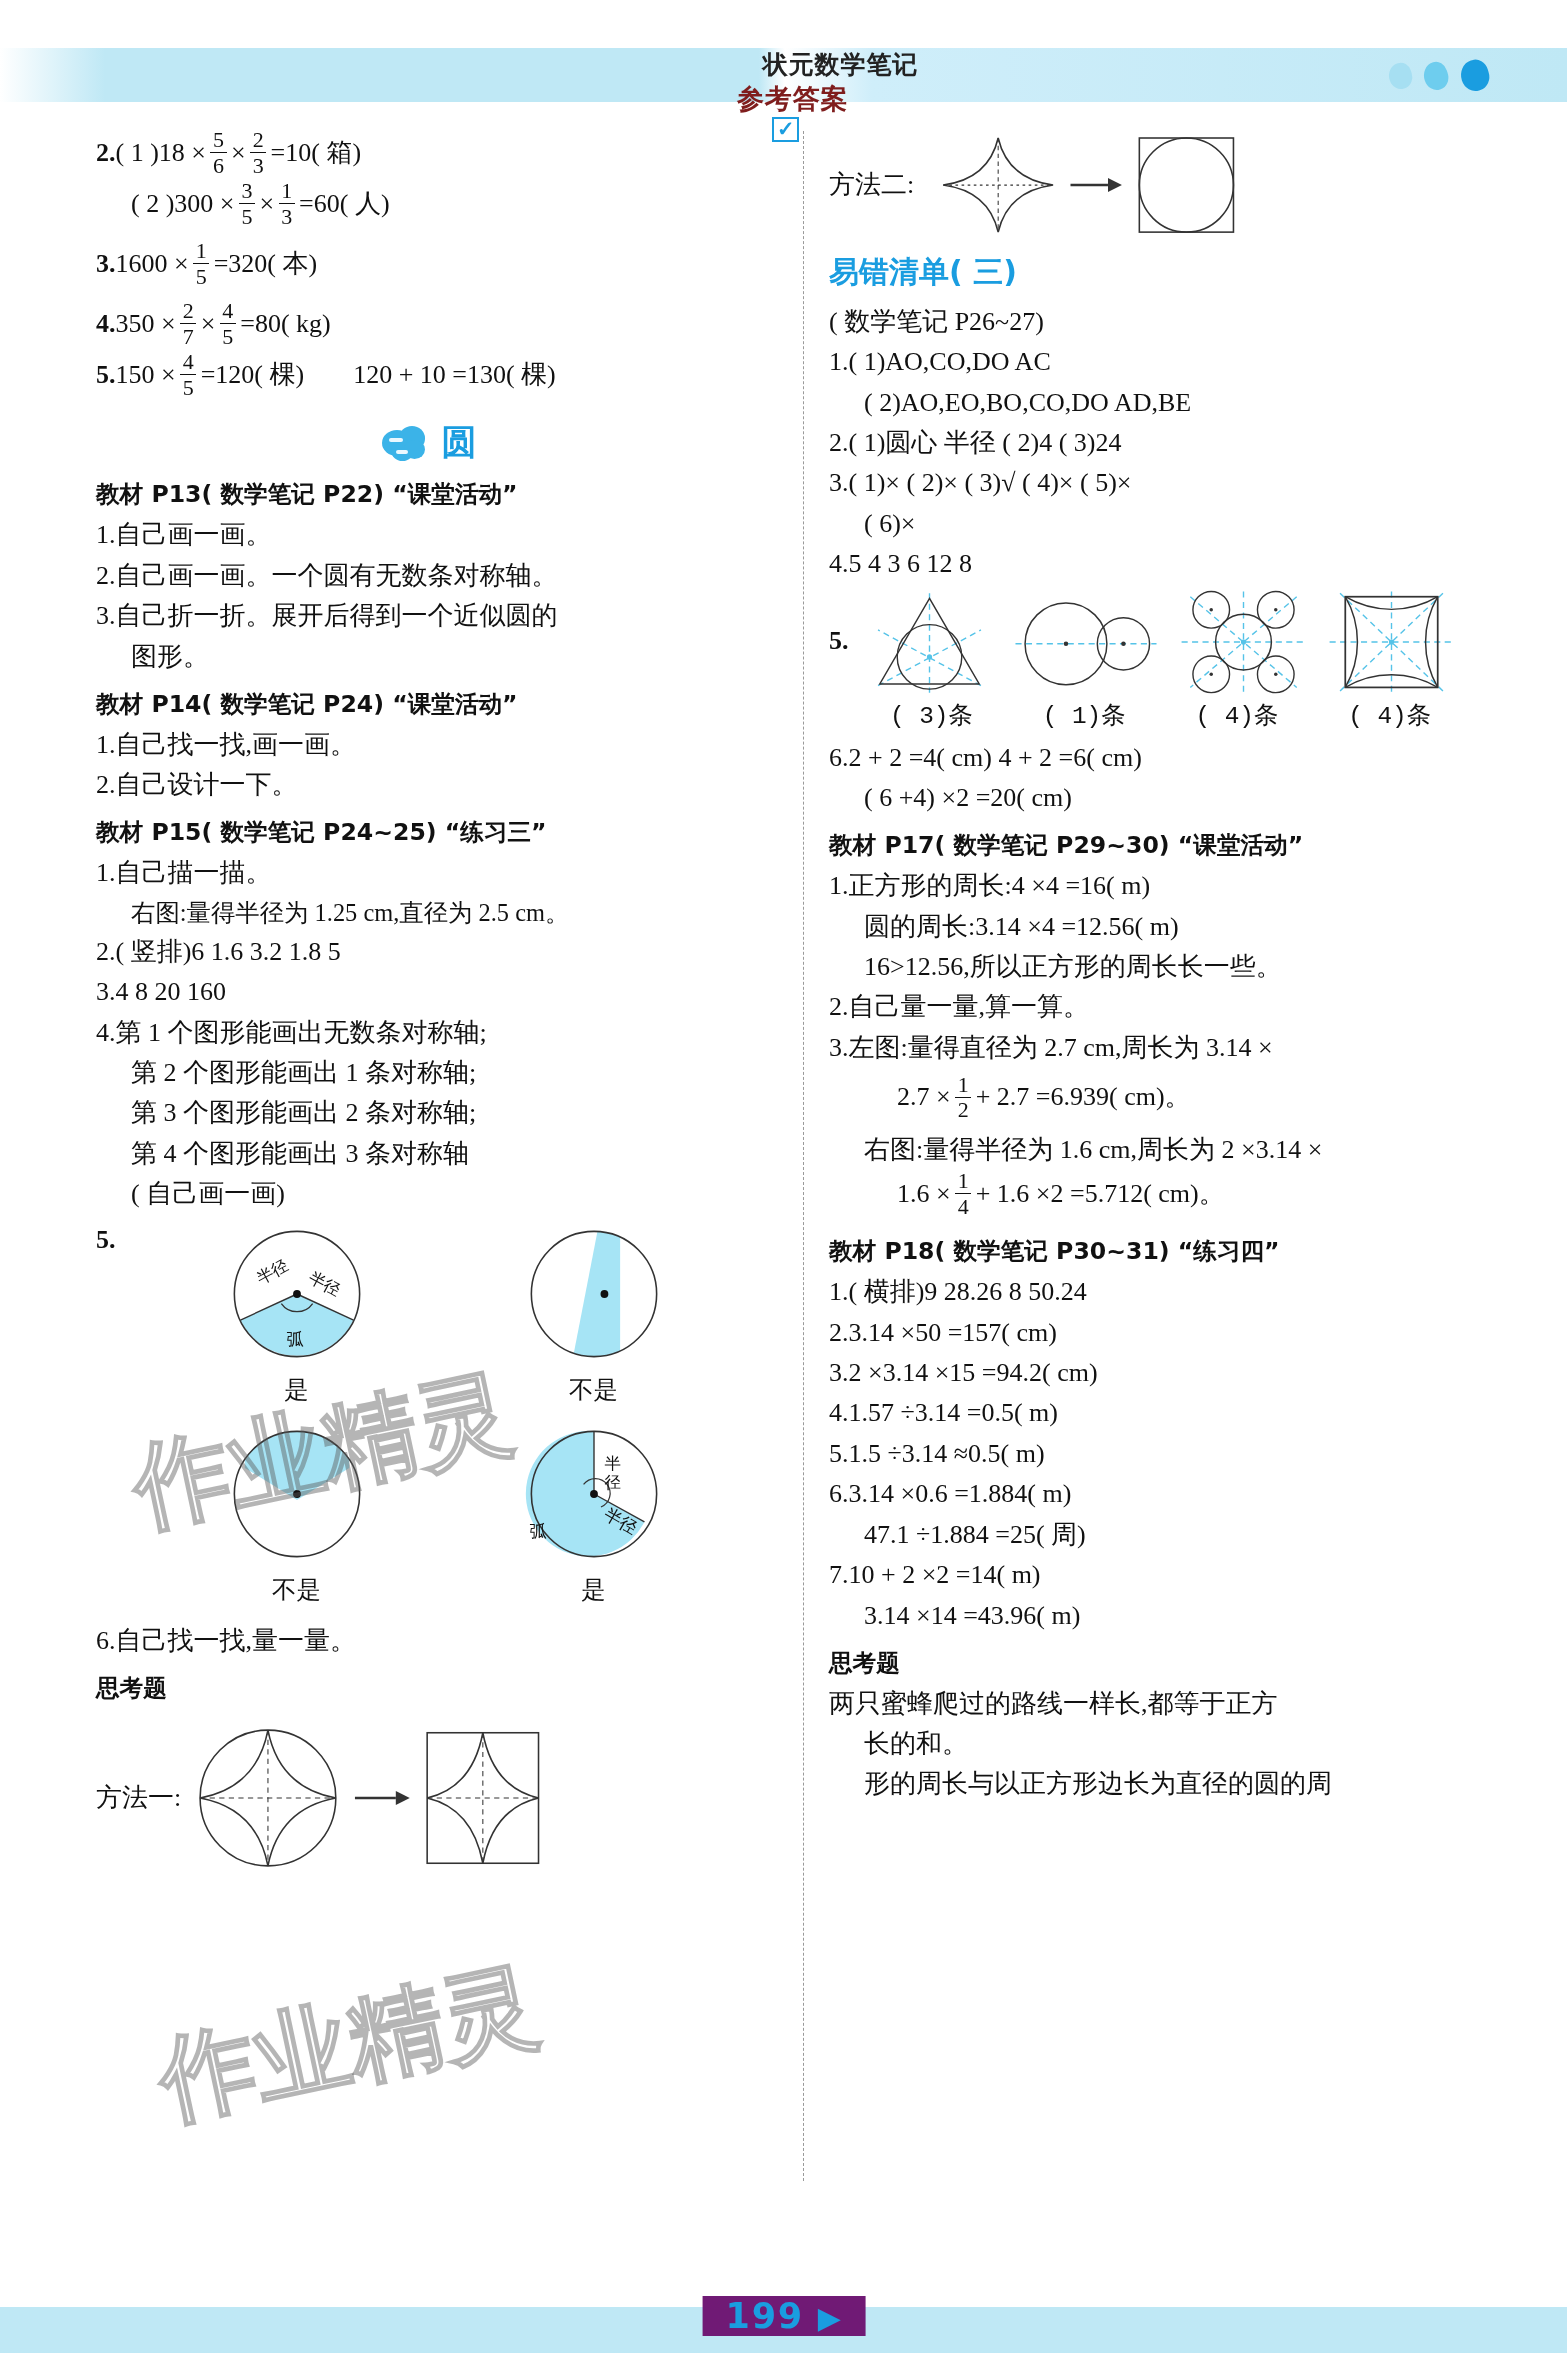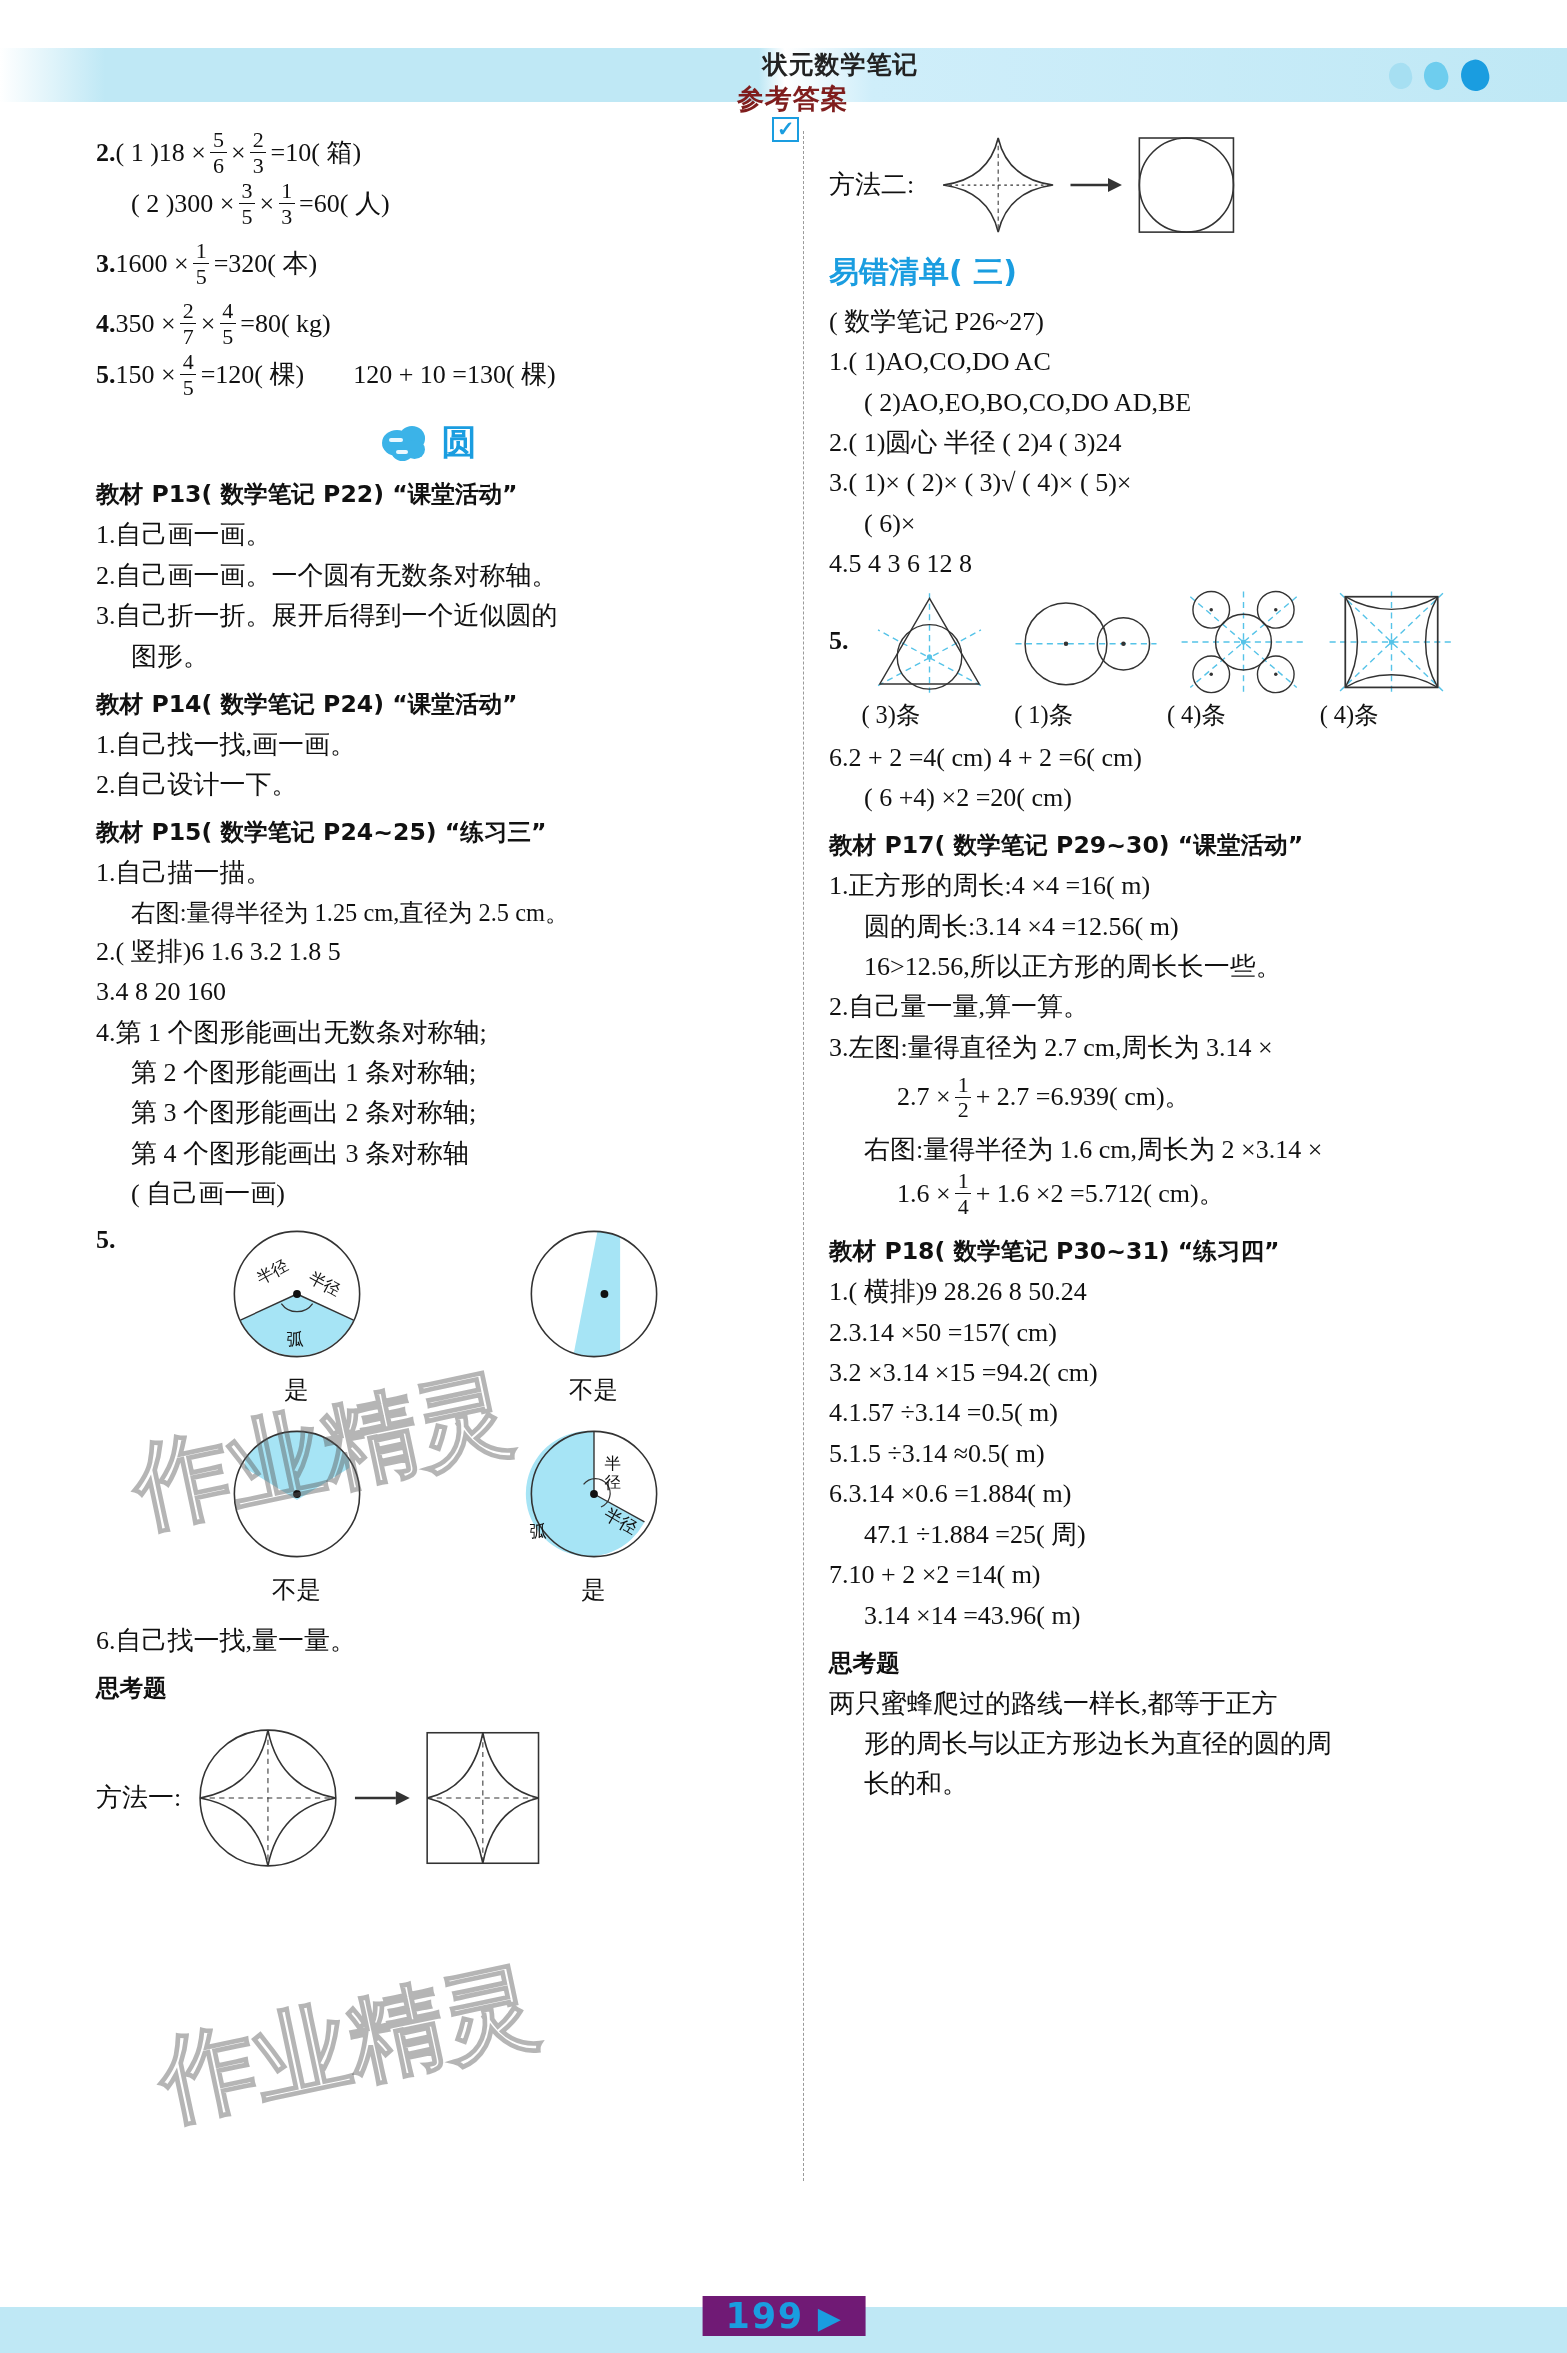--- a/index.html
+++ b/index.html
@@ -96,21 +96,21 @@
   }
 
   
   .fig-grid { display:flex; flex-wrap:wrap; width:611px; margin-left:52px; }
   .fig-cell { width:297px; text-align:center; margin-bottom:14px; }
   .fig-cap { font-size:24.4px; margin-top:1.7px; }
 
   
   .sym-row { display:flex; justify-content:space-around; align-items:flex-end; width:611px; margin:5.2px 0 1.7px 26px;}
   .sym-cap-row { display:flex; justify-content:space-around; width:611px; margin:0 0 8.7px 26px;}
-  .sym-cap { width:140px; font-size:24.4px; }
+  .sym-cap { width:140px; text-align:center; font-size:24.4px;font-family:Liberation Mono, monospace; }
 
   .method-row { display:flex; align-items:center; gap:3.5px; }
   #footer-band {
     position:absolute; left:0; bottom:0; width:1568px; height:47px;
     background:#bfe8f5;
   }
   #pagenum {
     position:absolute; left:50%; transform:translateX(-50%);
     bottom:18px;
     font-family:"DejaVu Sans", sans-serif; font-weight:bold;
@@ -466,22 +466,22 @@
   <div class="line">3.2 ×3.14 ×15 =94.2( cm)</div>
   <div class="line">4.1.57 ÷3.14 =0.5( m)</div>
   <div class="line">5.1.5 ÷3.14 ≈0.5( m)</div>
   <div class="line">6.3.14 ×0.6 =1.884( m)</div>
   <div class="line indent">47.1 ÷1.884 =25( 周)</div>
   <div class="line">7.10 + 2 ×2 =14( m)</div>
   <div class="line indent">3.14 ×14 =43.96( m)</div>
 
   <div class="sect-head" style="margin-top:12.2px">思考题</div>
   <div class="line">两只蜜蜂爬过的路线一样长,都等于正方</div>
+  <div class="line indent">长的和。</div>
   <div class="line indent">形的周长与以正方形边长为直径的圆的周</div>
-  <div class="line indent">长的和。</div>
 </div>
 
 <div class="wm" id="wm1">作业精灵</div>
 <div class="wm" id="wm2">作业精灵</div>
 
 <div id="footer-band"></div>
 <div id="pagenum">
   <span>199</span>
   <span class="page-chev">▶</span>
 </div>

